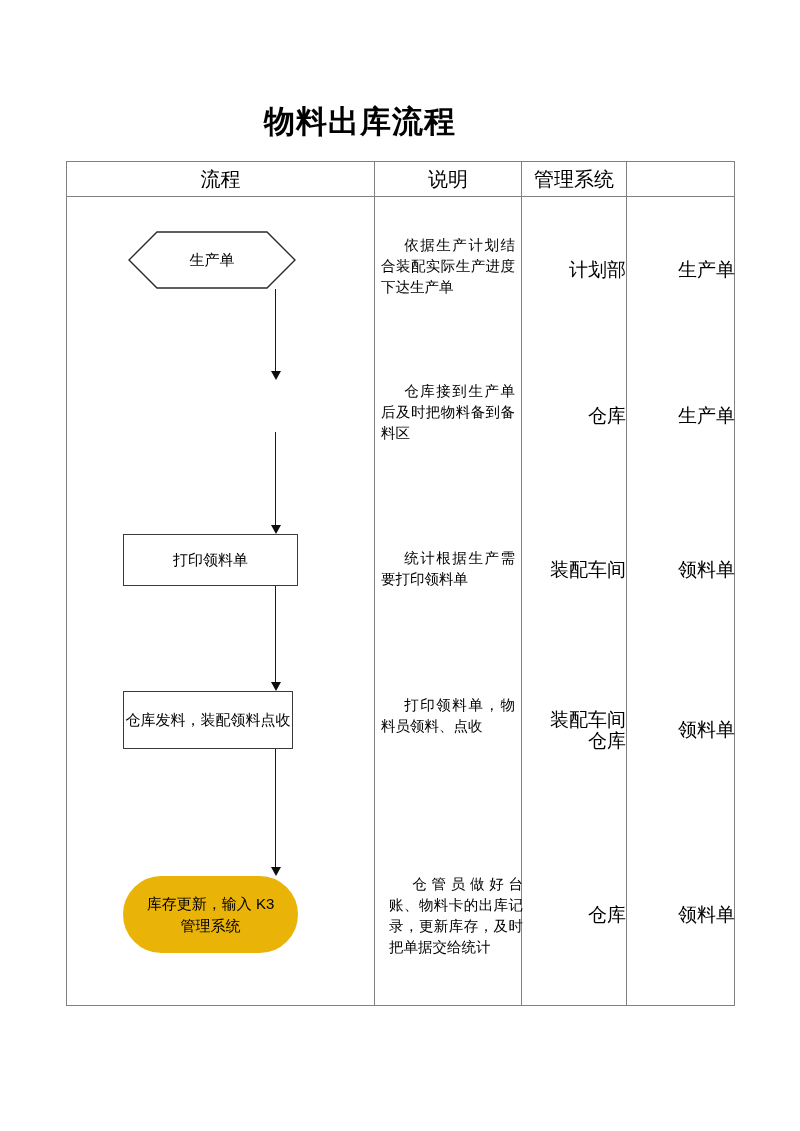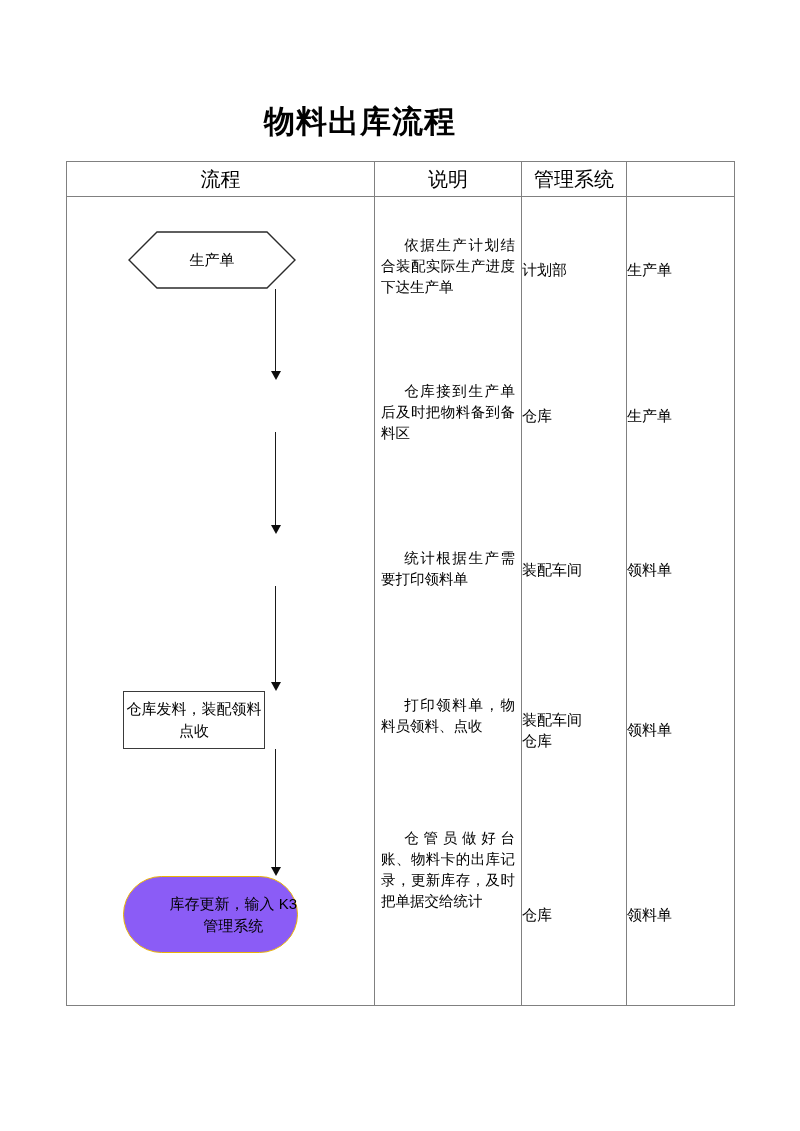--- a/index.html
+++ b/index.html
@@ -111,46 +111,45 @@
     font-size: 14.5px;
     line-height: 21px;
     text-align: justify;
     text-align-last: left;
     text-indent: 1.6em;
   }
   .dept-cell, .form-cell {
     position: absolute;
     left: 0;
     width: 100%;
-    text-align: left;
-    font-size: 15px;
+    text-align: right;
+    font-size: 19px;
     line-height: 21px;
   }
 
   
   .shape {
     position: absolute;
     box-sizing: border-box;
     display: flex;
     align-items: center;
     justify-content: center;
     text-align: center;
     font-size: 15px;
     line-height: 22px;
     color: #000;
   }
   .shape-rect {
     border: 1px solid #3a3a3a;
     background: #ffffff;
   }
   .shape-round {
-    border: 1px solid #eab308;
-    background: #8b5cf6;
+    border: 5px solid #eab308;
+    background: #eab308;
     border-radius: 40px;
-    justify-content: flex-end;
   }
   .shape-hex-wrap {
     position: absolute;
   }
   .shape-hex-wrap svg {
     position: absolute;
     left: 0; top: 0;
   }
   .shape-hex-label {
     position: absolute;
@@ -219,47 +218,50 @@
           <div class="stem" style="height:82px;"></div>
           <div class="head" style="top:82px;"></div>
         </div>
 
 
         <div class="conn" style="left:204px; top:235px; height:102px;">
           <div class="stem" style="height:93px;"></div>
           <div class="head" style="top:93px;"></div>
         </div>
 
+        <div class="shape shape-rect" style="left:56px; top:337px; width:175px; height:52px;">
+          <span>打印领料单</span>
+        </div>
 
         <div class="conn" style="left:204px; top:389px; height:105px;">
           <div class="stem" style="height:96px;"></div>
           <div class="head" style="top:96px;"></div>
         </div>
 
-        <div class="shape shape-rect" style="left:56px; top:494px; width:142px; height:58px;">
+        <div class="shape shape-rect" style="left:56px; top:494px; width:170px; height:58px;">
           <span class="multiline">仓库发料，装配领料点收</span>
         </div>
 
         <div class="conn" style="left:204px; top:552px; height:127px;">
           <div class="stem" style="height:118px;"></div>
           <div class="head" style="top:118px;"></div>
         </div>
 
         <div class="shape shape-round" style="left:56px; top:679px; width:175px; height:77px;">
           <span class="multiline">库存更新，输入 K3<br>管理系统</span>
         </div>
 
       </div>
 
       <div class="desc-col">
         <div class="desc-cell" style="top:184px;">仓库接到生产单后及时把物料备到备料区</div>
         <div class="desc-cell" style="top:38px;">依据生产计划结合装配实际生产进度下达生产单</div>
         <div class="desc-cell" style="top:351px;">统计根据生产需要打印领料单</div>
         <div class="desc-cell" style="top:498px;">打印领料单，物料员领料、点收</div>
-        <div class="desc-cell" style="top:631px;">仓管员做好台账、物料卡的出库记录，更新库存，及时把单据交给统计</div>
+        <div class="desc-cell" style="top:677px;margin-left:8px;">仓管员做好台账、物料卡的出库记录，更新库存，及时把单据交给统计</div>
       </div>
 
       <div class="dept-col">
         <div class="dept-cell" style="top:62px;">计划部</div>
         <div class="dept-cell" style="top:208px;">仓库</div>
         <div class="dept-cell" style="top:362px;">装配车间</div>
         <div class="dept-cell multiline" style="top:512px;">装配车间<br>仓库</div>
         <div class="dept-cell" style="top:707px;">仓库</div>
       </div>
 

